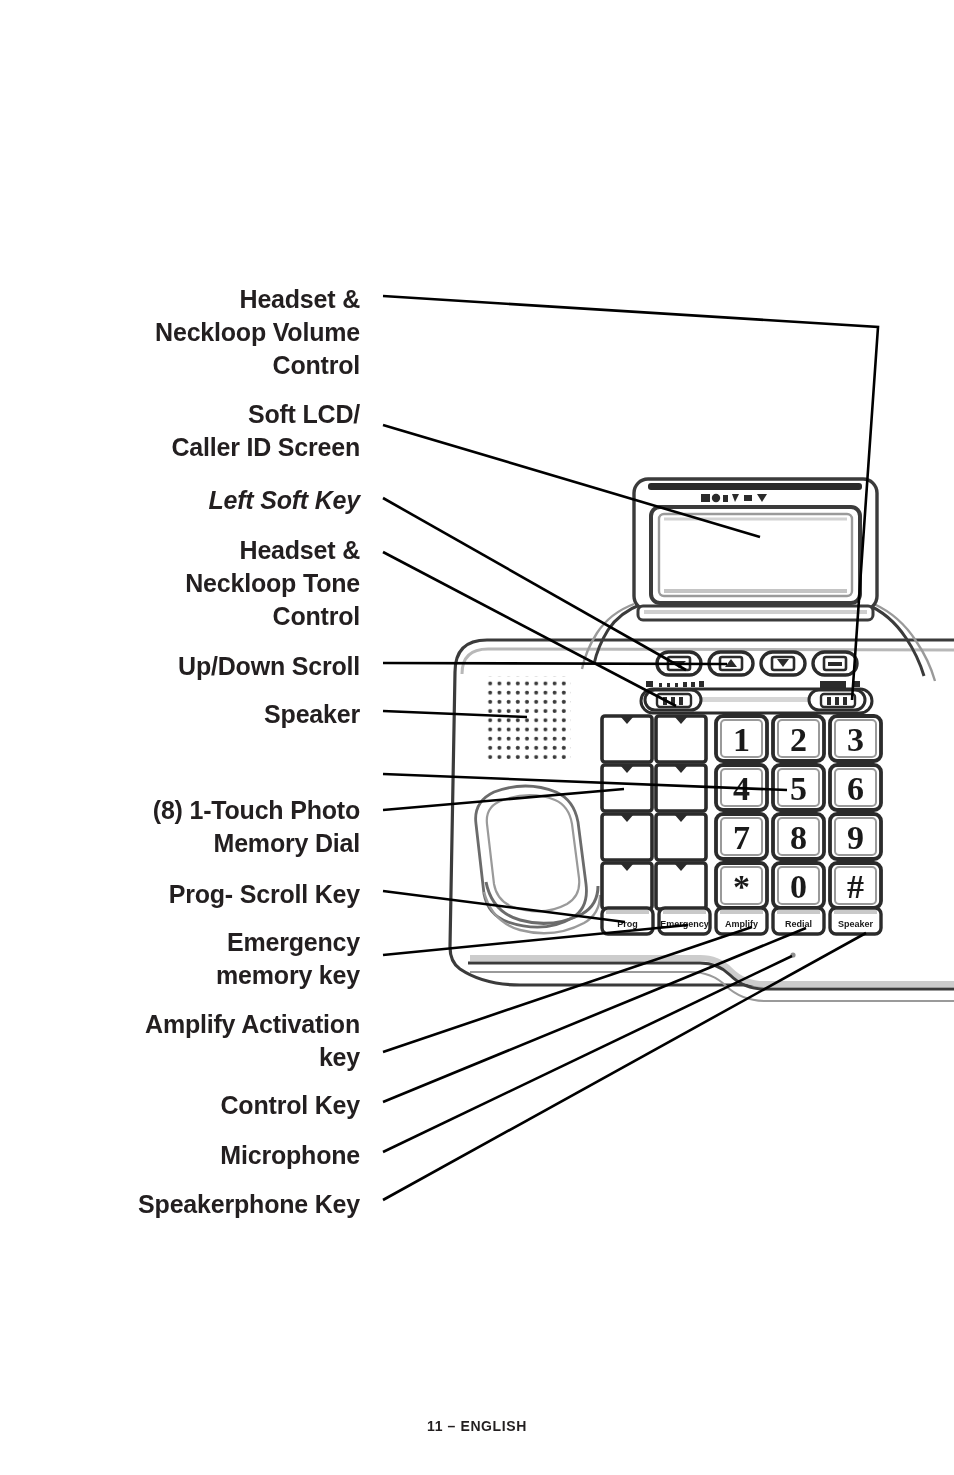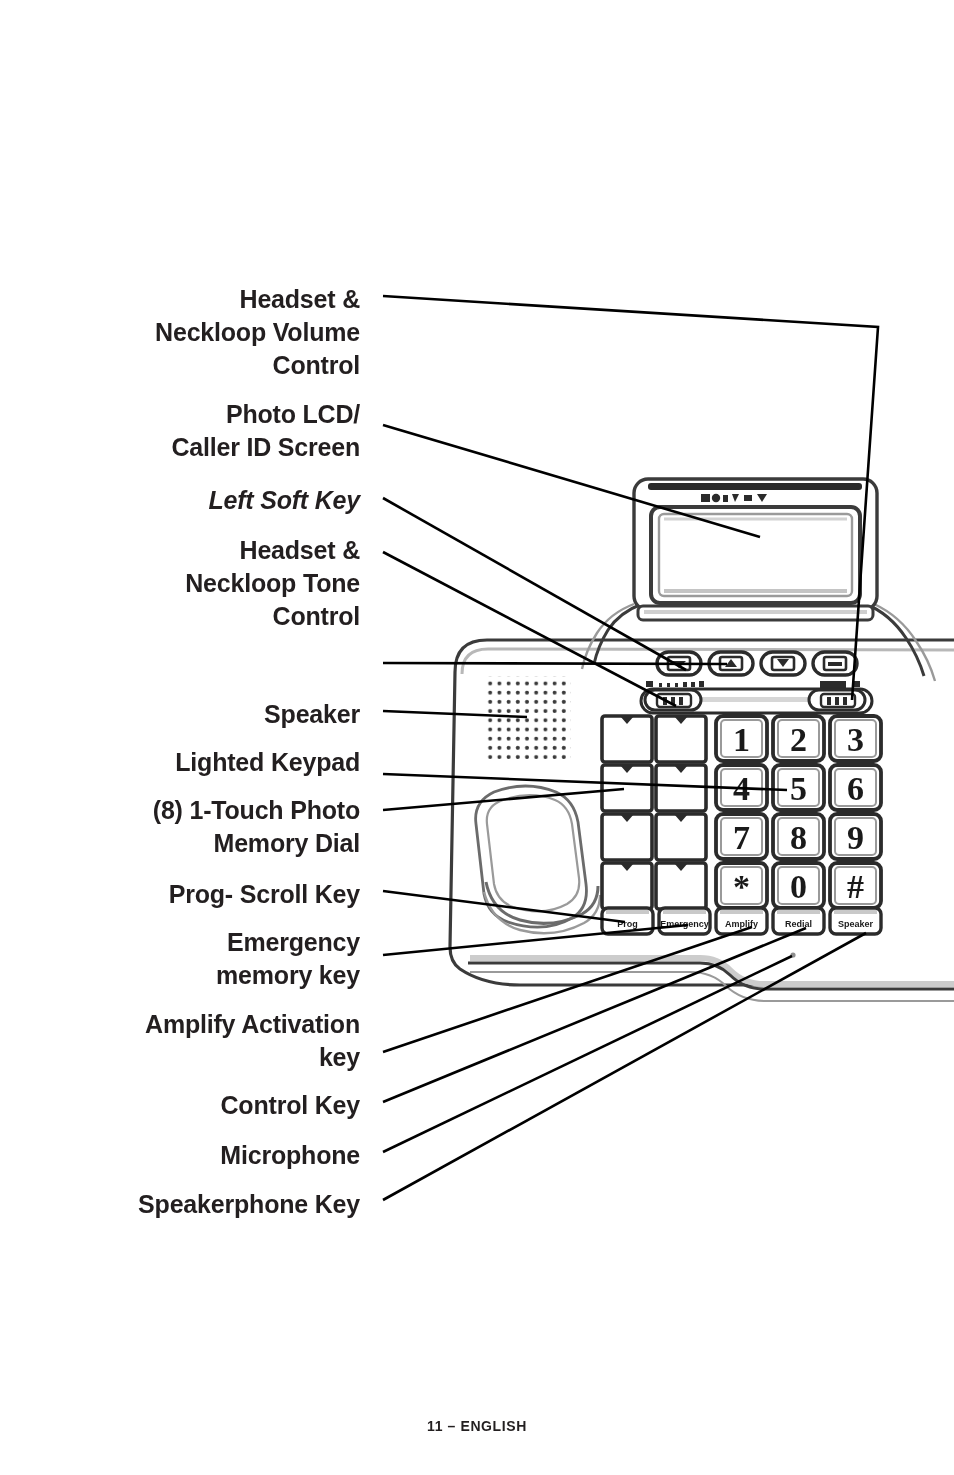--- a/index.html
+++ b/index.html
@@ -338,28 +338,28 @@
         <line x1="383" y1="1200" x2="866" y2="933"></line>
       </g>
 
     </g>
   </svg>
 
   <div class="labels" id="label-column">
       <div class="label" style="top: 283px;">Headset &amp;
 Neckloop Volume
 Control</div>
-      <div class="label" style="top: 398px;">Photo LCD/
+      <div class="label" style="top: 398px;">Soft LCD/
 Caller ID Screen</div>
       <div class="label" style="top: 484px; font-style: italic;">Left Soft Key</div>
       <div class="label" style="top: 534px;">Headset &amp;
 Neckloop Tone
 Control</div>
+      <div class="label" style="top: 650px;">Up/Down Scroll</div>
       <div class="label" style="top: 698px;">Speaker</div>
-      <div class="label" style="top: 746px;">Lighted Keypad</div>
       <div class="label" style="top: 794px;">(8) 1-Touch Photo
 Memory Dial</div>
       <div class="label" style="top: 878px;">Prog- Scroll Key</div>
       <div class="label" style="top: 926px;">Emergency
 memory key</div>
       <div class="label" style="top: 1008px;">Amplify Activation
 key</div>
       <div class="label" style="top: 1089px;">Control Key</div>
       <div class="label" style="top: 1188px;">Speakerphone Key</div>
       <div class="label" style="top: 1139px;">Microphone</div>

